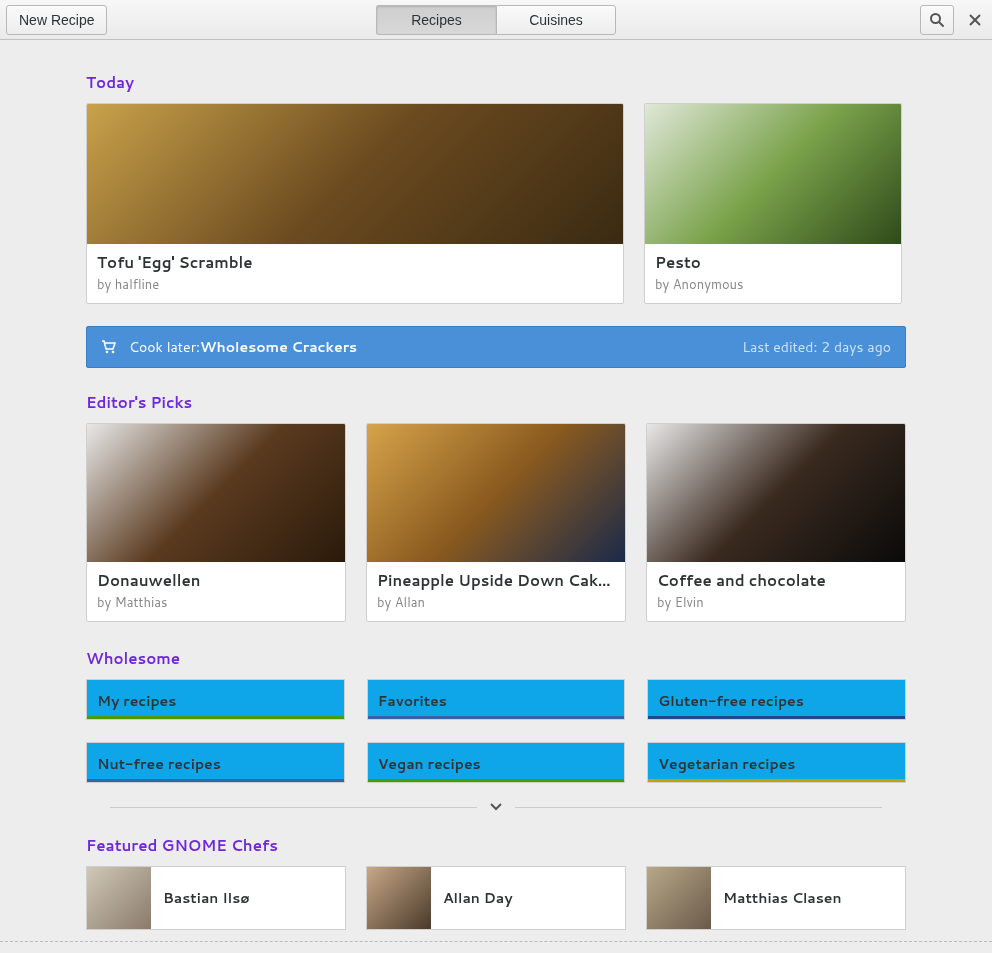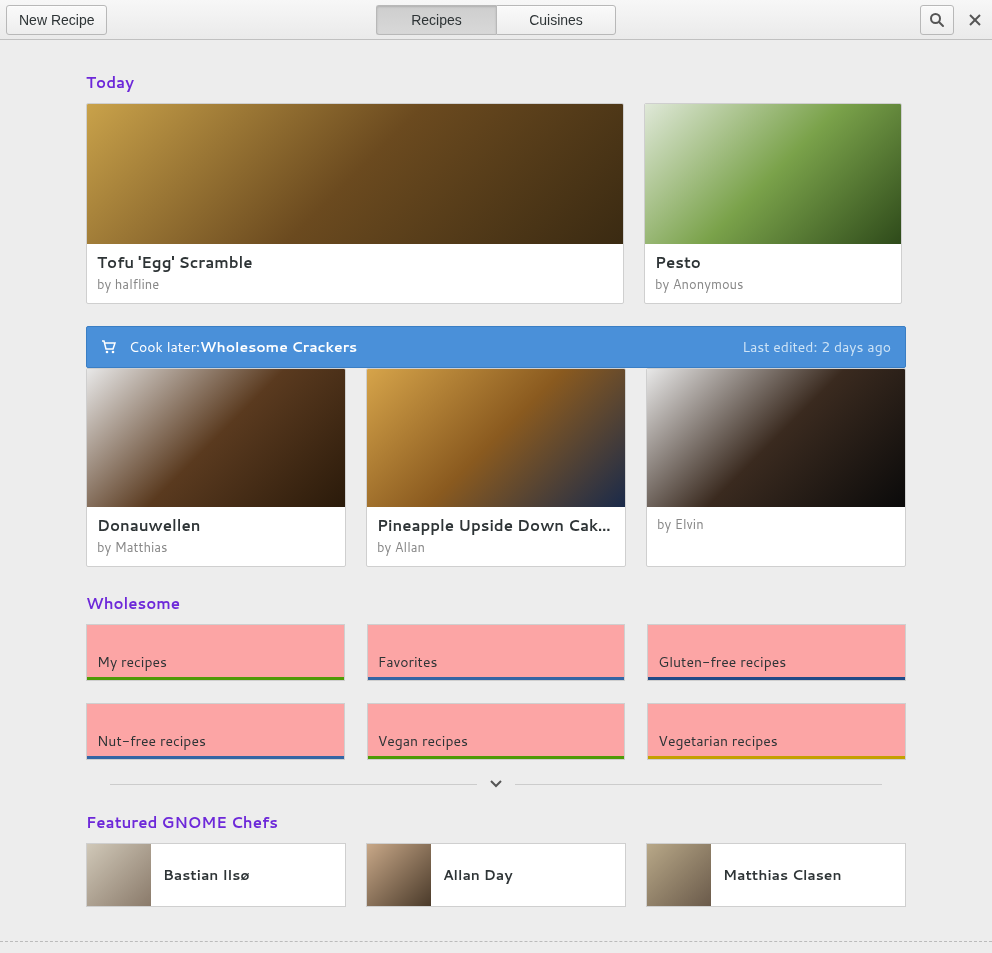--- a/index.html
+++ b/index.html
@@ -128,24 +128,24 @@
 .banner .right { margin-left: auto; color: #cde3f6; }
 
 
 .cat-grid {
   display: grid;
   grid-template-columns: repeat(3, 1fr);
   gap: 22px;
   margin-top: 2px;
 }
 .cat {
-  background: #fca5a5;
+  background: #0ea5e9;
   border: 1px solid #cfcfcf;
-  padding: 27px 10px 8px 10px;
-  font-weight: normal;
+  padding: 11px 10px 8px 10px;
+  font-weight: bold;
   cursor: pointer;
   position: relative;
 }
 .cat::after {
   content: '';
   position: absolute;
   left: 0; right: 0; bottom: 0;
   height: 3px;
 }
 .cat.green::after { background: #4e9a06; }
@@ -258,38 +258,40 @@
           <path d="M1 2h2l2 8h7l2-6H4" fill="none" stroke="#fff" stroke-width="1.5"></path>
           <circle cx="6" cy="13" r="1.3"></circle>
           <circle cx="12" cy="13" r="1.3"></circle>
         </svg>
     </span>
     <span>Cook later: </span>
     <b>Wholesome Crackers</b>
     <span class="right">Last edited: 2 days ago</span>
   </div>
 
+  <h2 class="section" style="margin-top:24px">Editor's Picks</h2>
   <div class="row picks-row">
     <div class="card">
       <div class="card-img img-donau"></div>
       <div class="card-body">
         <div class="card-title">Donauwellen</div>
         <div class="card-sub">by Matthias</div>
       </div>
     </div>
     <div class="card">
       <div class="card-img img-pineapple"></div>
       <div class="card-body">
         <div class="card-title">Pineapple Upside Down Cake …</div>
         <div class="card-sub">by Allan</div>
       </div>
     </div>
     <div class="card">
       <div class="card-img img-coffee"></div>
       <div class="card-body">
+        <div class="card-title">Coffee and chocolate</div>
         <div class="card-sub">by Elvin</div>
       </div>
     </div>
   </div>
 
   <h2 class="section" style="margin-top:26px">Wholesome</h2>
   <div class="cat-grid">
     <div class="cat green">My recipes</div>
     <div class="cat blue">Favorites</div>
     <div class="cat darkblue">Gluten-free recipes</div>

